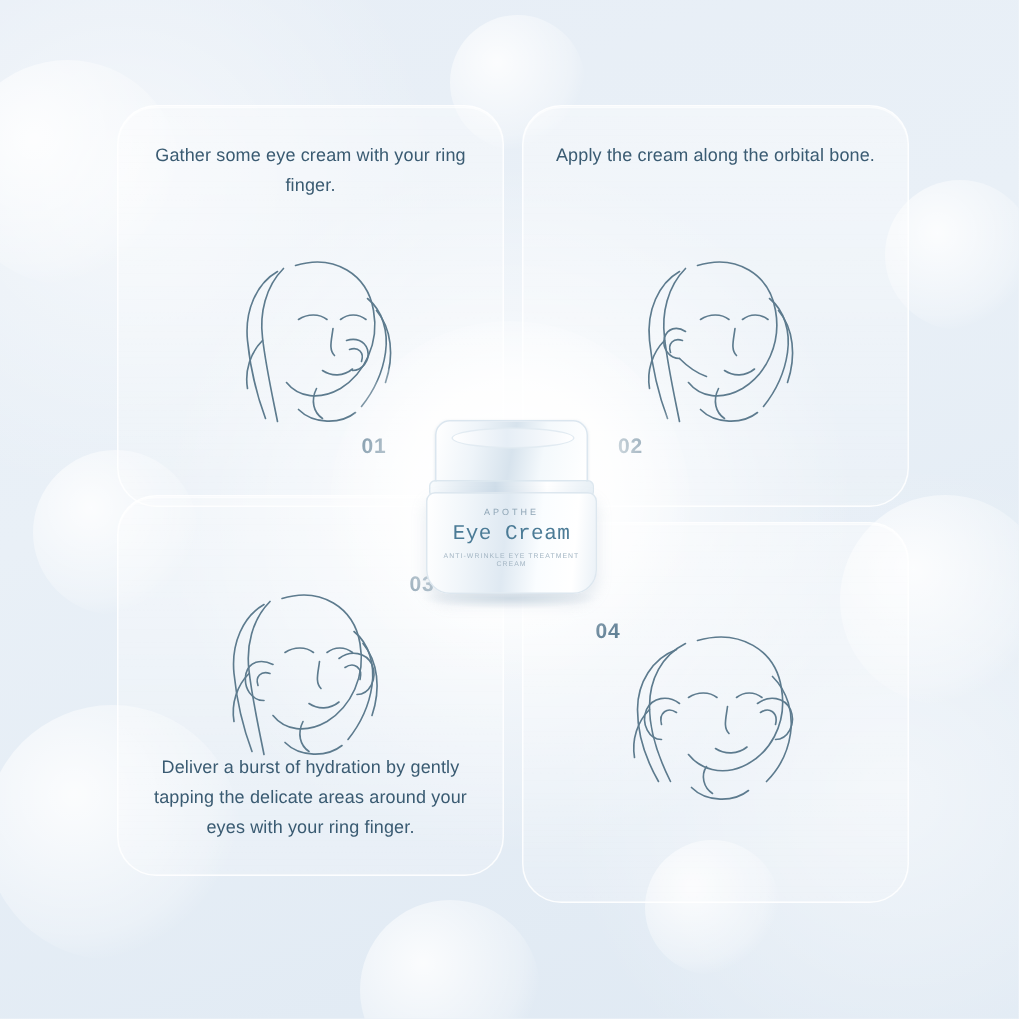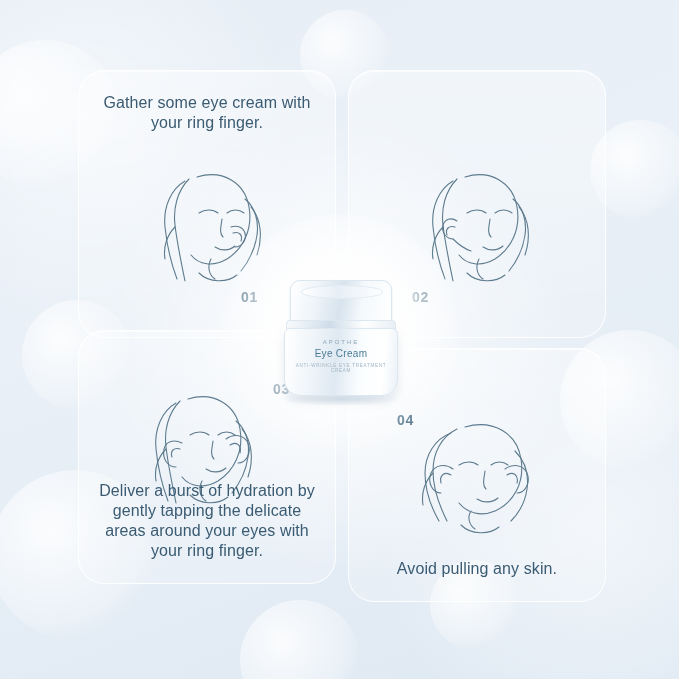--- a/index.html
+++ b/index.html
@@ -50,21 +50,21 @@
   .card-2 { left: 348px; top: 70px;  width: 256px; height: 266px; }
   .card-3 { left: 78px;  top: 330px; width: 256px; height: 252px; }
   .card-4 { left: 348px; top: 348px; width: 256px; height: 252px; }
 
   .caption {
     position: absolute;
     width: 230px;
     left: 13px;
     text-align: center;
     color: #3a5b72;
-    font-size: 16px;
+    font-size: 12px;
     line-height: 20px;
     letter-spacing: 0.1px;
   }
   .cap-top { top: 22px; }
   .cap-bottom { bottom: 22px; }
 
   .figure {
     position: absolute;
     left: 50%;
     transform: translateX(-50%);
@@ -154,22 +154,22 @@
     top: 10px;
     text-align: center;
   }
   .brand {
     font-size: 6px;
     letter-spacing: 2px;
     color: #8fa6b6;
     text-transform: uppercase;
   }
   .product-name {
-    font-family: Liberation Sans, sans-serif;
-    font-size: 10px;
+    font-family: Liberation Mono, monospace;
+    font-size: 14px;
     color: #4b7b96;
     margin-top: 3px;
     letter-spacing: 0.3px;
   }
   .product-sub {
     font-size: 4.6px;
     letter-spacing: 0.7px;
     color: #a4b6c4;
     margin-top: 4px;
   }
@@ -225,20 +225,21 @@
           <path d="M84 96 C80 104, 82 112, 88 116"></path>
           <path d="M72 110 C82 120, 100 120, 110 112"></path>
           <path d="M104 64 C110 62, 116 64, 118 70 C120 78, 114 84, 108 84"></path>
           <path d="M106 70 C112 68, 116 72, 114 78"></path>
         </svg>
       </div>
       <div class="step-num num-01" style="position:absolute; left:162px; top:218px;">01</div>
     </div>
 
     <div class="card card-2">
+      <div class="caption cap-top">Apply the cream along the orbital bone.</div>
       <div class="figure fig-top">
         <svg class="face" width="160" height="130" viewBox="0 0 160 130" aria-hidden="true">
           <path d="M56 18 C42 26, 34 44, 36 64 C38 84, 42 100, 48 116"></path>
           <path d="M60 16 C48 28, 44 46, 46 62 C48 80, 52 98, 56 118"></path>
           <path d="M68 14 C94 6, 116 20, 120 44 C124 66, 114 86, 98 96 C84 104, 70 102, 62 92"></path>
           <path d="M116 36 C126 44, 130 58, 128 72 C126 86, 120 98, 112 108"></path>
           <path d="M122 44 C132 56, 134 74, 128 92"></path>
           <path d="M70 50 C76 46, 84 46, 89 50"></path>
           <path d="M98 50 C103 46, 110 46, 115 50"></path>
           <path d="M93 56 C92 64, 90 70, 94 74"></path>
@@ -292,21 +293,20 @@
           <path d="M90 88 C96 92, 105 92, 111 87"></path>
           <path d="M46 62 C38 70, 34 82, 36 94"></path>
           <path d="M84 100 C80 106, 82 114, 88 118"></path>
           <path d="M74 114 C84 124, 102 124, 112 116"></path>
           <path d="M66 58 C58 52, 48 54, 44 62 C40 72, 46 82, 54 82"></path>
           <path d="M64 64 C58 60, 52 64, 54 72"></path>
           <path d="M118 58 C126 52, 136 54, 140 62 C144 72, 138 82, 130 82"></path>
           <path d="M120 64 C126 60, 132 64, 130 72"></path>
         </svg>
       </div>
-      <div class="caption cap-bottom">Avoid pulling any skin.</div>
       <div class="step-num" style="position:absolute; left:48px; top:63px;">04</div>
     </div>
   </div>
 
   <div class="product">
     <div class="product-glow"></div>
     <div class="jar-shadow"></div>
     <div class="jar">
       <div class="jar-lid">
         <div class="jar-lid-top"></div>

